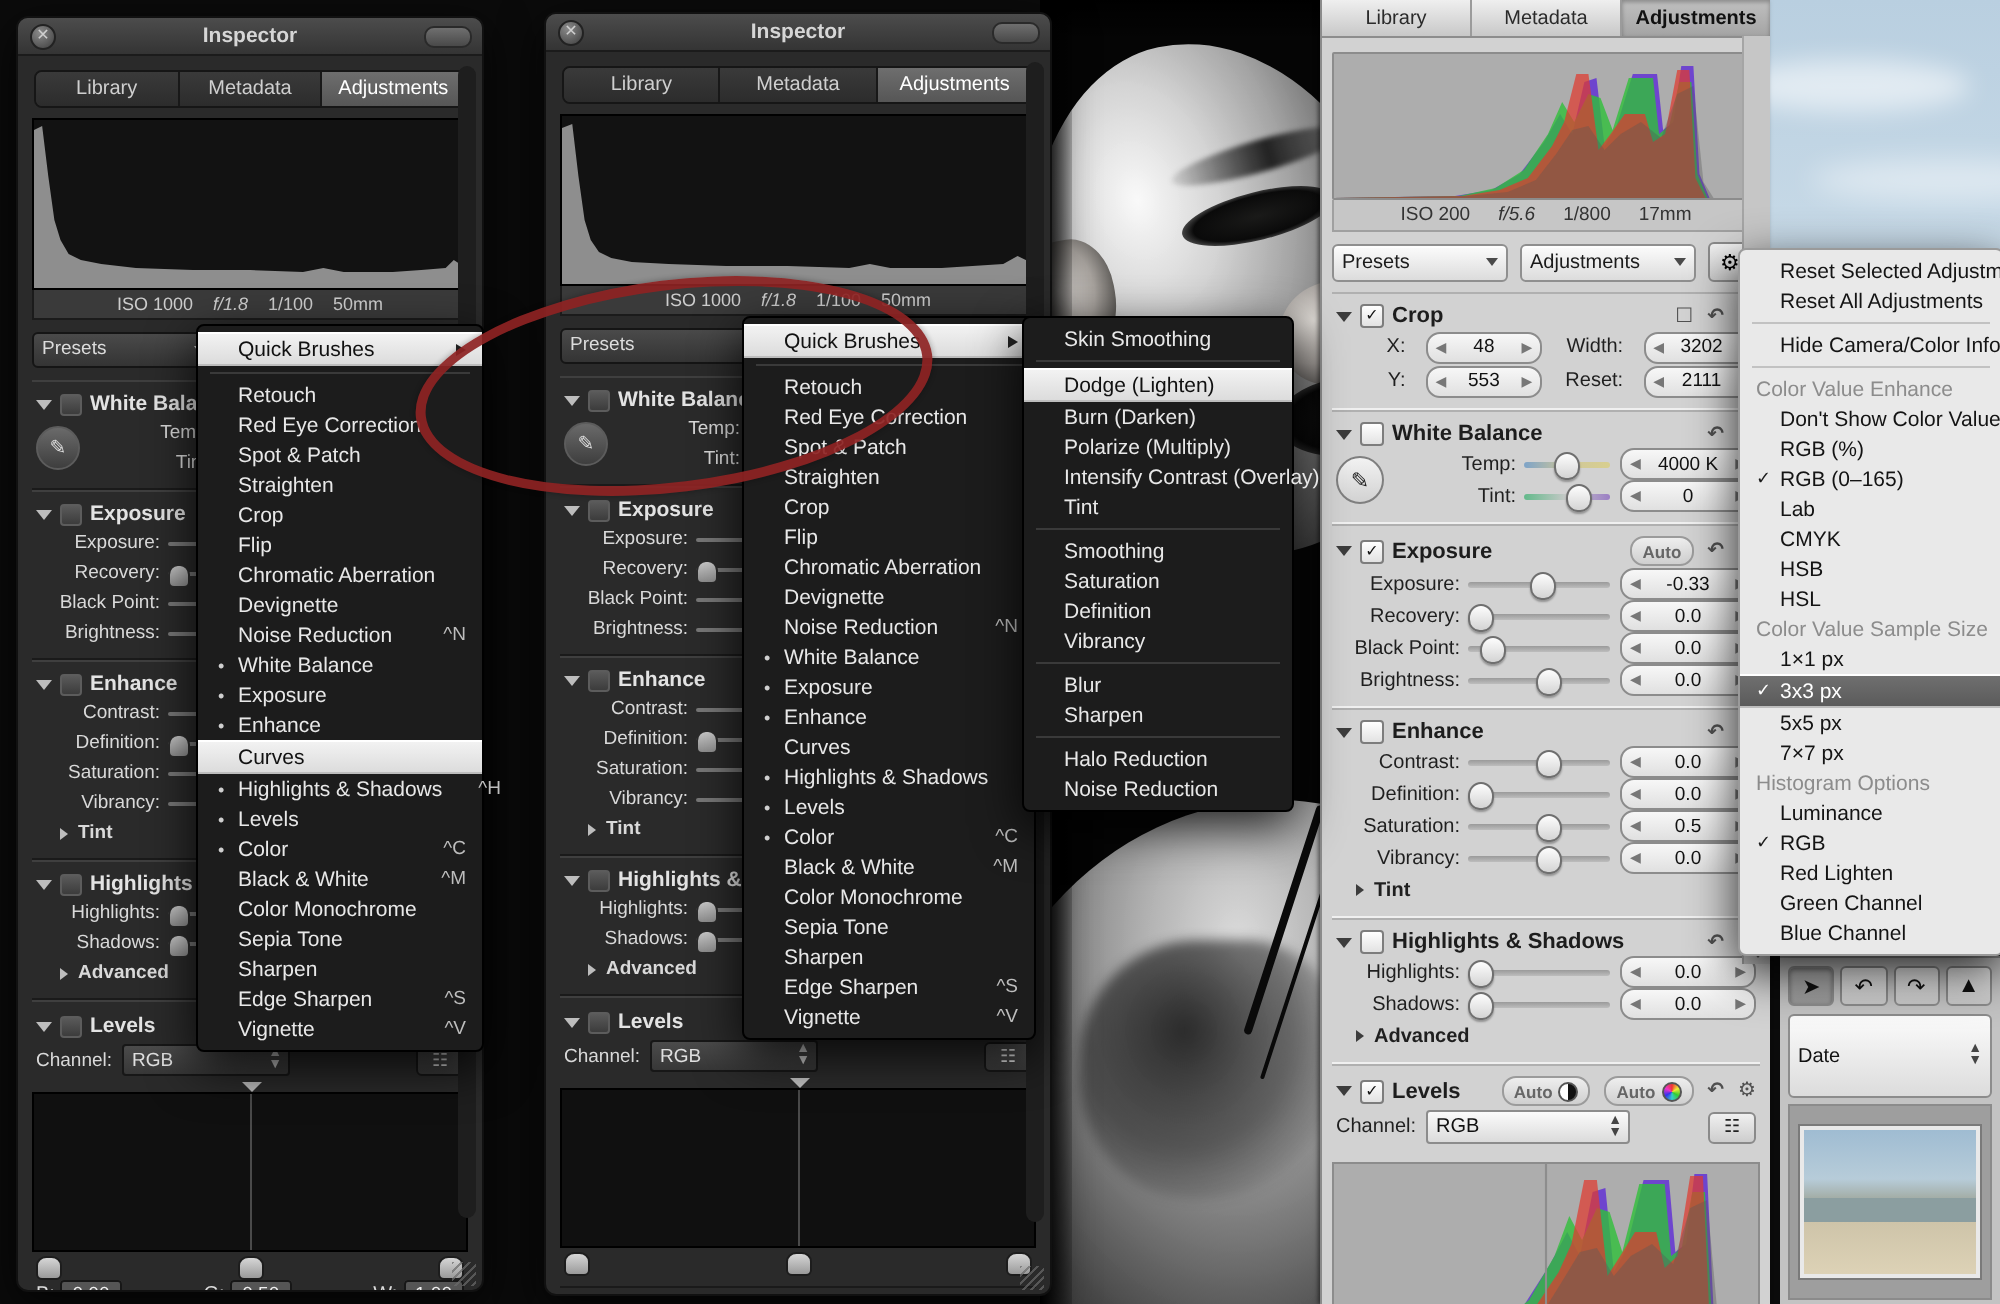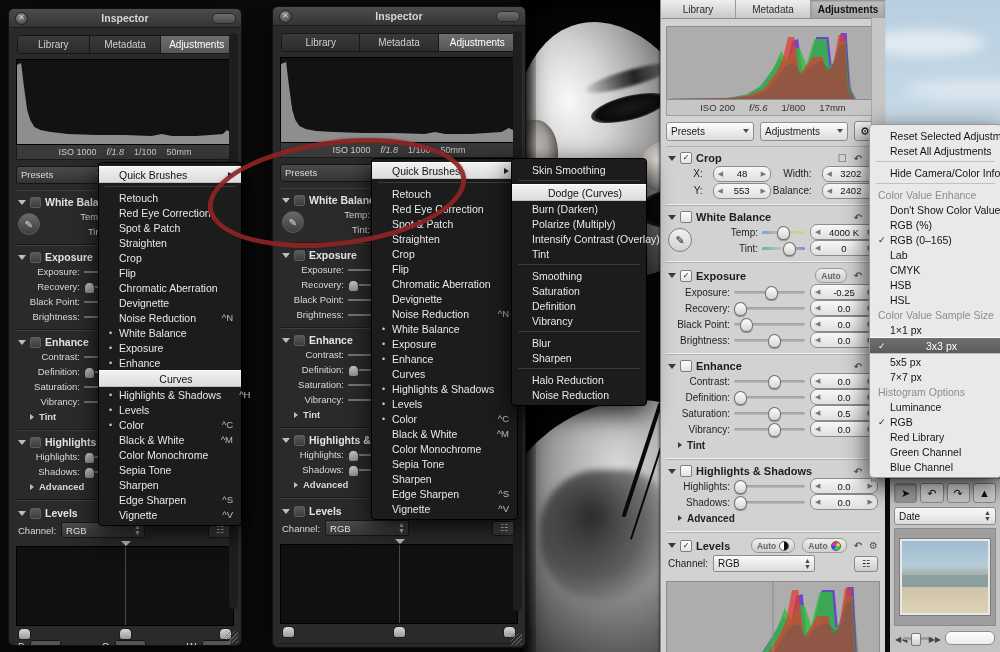--- a/index.html
+++ b/index.html
@@ -149,21 +149,21 @@
   .rp-scroll .ar.up{bottom:14px;border-bottom:5px solid #555;}
   .rp-scroll .ar.dn{bottom:3px;border-top:5px solid #555;}
 
   
   .strip{position:absolute;left:890px;top:478px;width:110px;height:174px;background:#c3c3c3;border-top:1px solid #8d8d8d;}
   .strip-tools{display:flex;gap:3px;padding:4px 4px 2px 4px;}
   .tbtn{width:22px;height:18px;border:1px solid #8c8c8c;border-radius:3px;background:linear-gradient(180deg,#f0f0f0,#c9c9c9);
     display:flex;align-items:center;justify-content:center;font-size:11px;color:#111;}
   .tbtn.on{background:linear-gradient(180deg,#b5b5b5,#989898);box-shadow:inset 0 1px 2px rgba(0,0,0,.35);}
   .strip-sel{margin:2px 4px;height:16px;border:1px solid #8c8c8c;border-radius:3px;
-    background:linear-gradient(180deg,#fbfbfb,#dcdcdc);display:flex;align-items:center;padding:0 4px;font-size:10px;position:relative;color:#111;}
+    background:linear-gradient(180deg,#fbfbfb,#dcdcdc);display:flex;align-items:center;padding:12px 4px;font-size:10px;position:relative;color:#111;}
   .strip-sel .updown{position:absolute;right:4px;font-size:7px;line-height:6px;color:#444;text-align:center;}
   .strip-film{margin:3px 4px;height:96px;background:#9e9e9e;border:1px solid #8b8b8b;display:flex;align-items:center;justify-content:center;}
   .thumbimg{width:86px;height:72px;border:2px solid #e9e9e9;outline:1px solid #7a7a7a;overflow:hidden;position:relative;
     background:linear-gradient(180deg,#9fbcd2 0%,#b7ccd9 34%,#9fa79c 50%,#c3b79c 66%,#d8ccb0 100%);}
   .thumbimg .tsea{position:absolute;top:34px;left:0;width:100%;height:12px;background:#8b9ea0;}
   .thumbimg .tsand{position:absolute;top:46px;left:0;width:100%;height:26px;background:linear-gradient(180deg,#cec4a9,#ddd2b6);}
   .strip-bot{display:flex;align-items:center;gap:4px;padding:2px 5px;}
   .zoomslider{width:46px;height:11px;position:relative;}
   .zoomslider .zt{position:absolute;left:8px;right:8px;top:4px;height:3px;background:#a0a0a0;border-radius:2px;}
   .zoomslider .zk{position:absolute;left:16px;top:0;width:8px;height:11px;border-radius:2px;background:linear-gradient(180deg,#fafafa,#cfcfcf);border:1px solid #777;}
@@ -235,21 +235,21 @@
   
   .menu{position:absolute;background:#1c1c1c;border:1px solid #000;border-radius:4px;
     box-shadow:0 8px 24px rgba(0,0,0,.8);padding:3px 0;z-index:60;}
   .menu.light{background:#e9e9e9;border:1px solid #9a9a9a;}
   .mi{display:flex;align-items:center;height:15px;padding:0 8px 0 20px;font-size:10.5px;color:#e8e8e8;
     white-space:nowrap;position:relative;}
   .mi .kc{margin-left:auto;padding-left:18px;color:#bdbdbd;font-size:9.5px;}
   .mi .bullet{position:absolute;left:10px;font-size:9px;color:#cfcfcf;}
   .mi .chk{position:absolute;left:8px;font-size:9px;color:#1a1a1a;}
   .mi .sub{margin-left:auto;width:0;height:0;border-top:3.5px solid transparent;border-bottom:3.5px solid transparent;border-left:5px solid #cfcfcf;}
-  .mi.hl{background:linear-gradient(180deg,#f2f2f2,#dcdcdc);color:#111;border-top:1px solid #fff;border-bottom:1px solid #bdbdbd;justify-content:center;}
+  .mi.hl{background:linear-gradient(180deg,#f2f2f2,#dcdcdc);color:#111;border-top:1px solid #fff;border-bottom:1px solid #bdbdbd;}
   .mi.hl .sub{border-left-color:#222;}
   .msep{height:1px;background:#3a3a3a;margin:3px 6px;}
   .menu.light .mi{color:#141414;}
   .menu.light .mi.grp{color:#8c8c8c;padding-left:8px;}
   .menu.light .mi.hl{background:linear-gradient(180deg,#6f6f6f,#5b5b5b);color:#fff;}
   .menu.light .mi.hl .chk{color:#fff;}
   .menu.light .msep{background:#c2c2c2;}
 
   
   .ellipse{
@@ -348,24 +348,24 @@
             <span class="a">▶</span>
           </span>
         </div>
         <div class="crop-row">
           <span class="cl">Y:</span>
           <span class="stepper">
             <span class="a">◀</span>
             <span class="v">553</span>
             <span class="a">▶</span>
           </span>
-          <span class="cl2">Balance:</span>
+          <span class="cl2">Reset:</span>
           <span class="stepper">
             <span class="a">◀</span>
-            <span class="v">2402</span>
+            <span class="v">2111</span>
             <span class="a">▶</span>
           </span>
         </div>
       </div>
 
       <div class="sect">
         <div class="sect-hd">
           <span class="tri open"></span>
           <span class="ckbox"></span>
           <span>White Balance</span>
@@ -418,21 +418,21 @@
           <span class="hd-ico">⚙</span>
         </div>
         <div class="row">
           <span class="lbl">Exposure:</span>
           <span class="slider">
               <span class="trk"></span>
               <span class="knb" style="left:44%"></span>
             </span>
           <span class="stepper">
               <span class="a">◀</span>
-              <span class="v">-0.25</span>
+              <span class="v">-0.33</span>
               <span class="a">▶</span>
             </span>
         </div>
         <div class="row">
           <span class="lbl">Recovery:</span>
           <span class="slider">
               <span class="trk"></span>
               <span class="knb" style="left:0%"></span>
             </span>
           <span class="stepper">
@@ -701,21 +701,21 @@
         <span>Histogram Options</span>
       </div>
     <div class="mi">
         <span>Luminance</span>
       </div>
     <div class="mi">
         <span class="chk">✓</span>
         <span>RGB</span>
       </div>
     <div class="mi">
-        <span>Red Library</span>
+        <span>Red Lighten</span>
       </div>
     <div class="mi">
         <span>Green Channel</span>
       </div>
     <div class="mi">
         <span>Blue Channel</span>
       </div>
   </div>
 
   <div class="win" style="left:272px;top:6px;width:252px;height:640px;">
@@ -1315,21 +1315,21 @@
         <span class="kc">^V</span>
       </div>
   </div>
 
   <div class="menu" style="left:511px;top:158px;width:134px;">
     <div class="mi">
         <span>Skin Smoothing</span>
       </div>
     <div class="msep"></div>
     <div class="mi hl">
-        <span>Dodge (Curves)</span>
+        <span>Dodge (Lighten)</span>
       </div>
     <div class="mi">
         <span>Burn (Darken)</span>
       </div>
     <div class="mi">
         <span>Polarize (Multiply)</span>
       </div>
     <div class="mi">
         <span>Intensify Contrast (Overlay)</span>
       </div>

